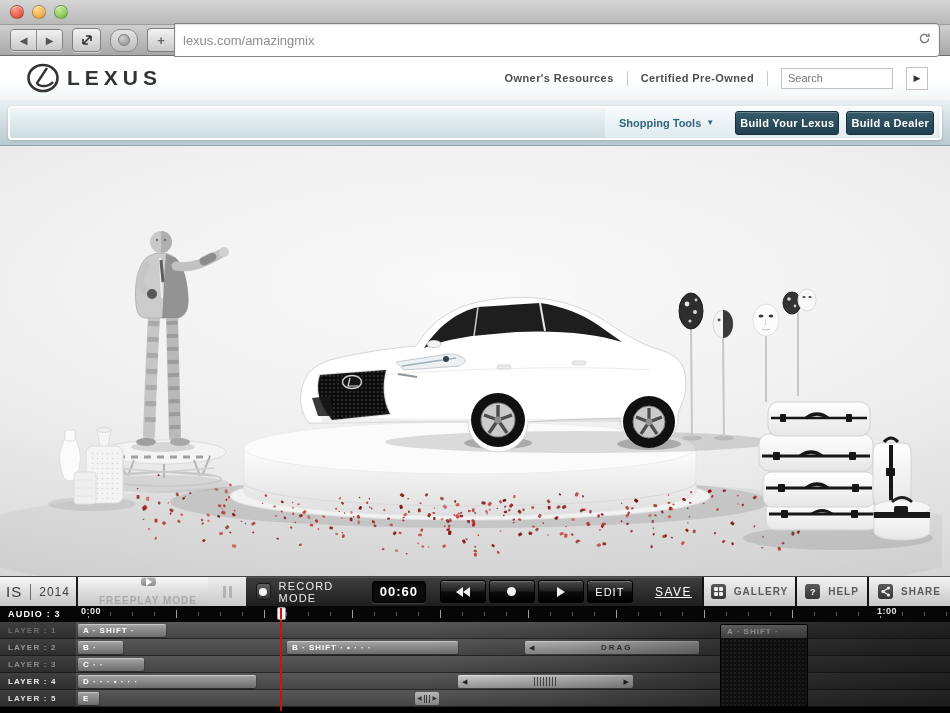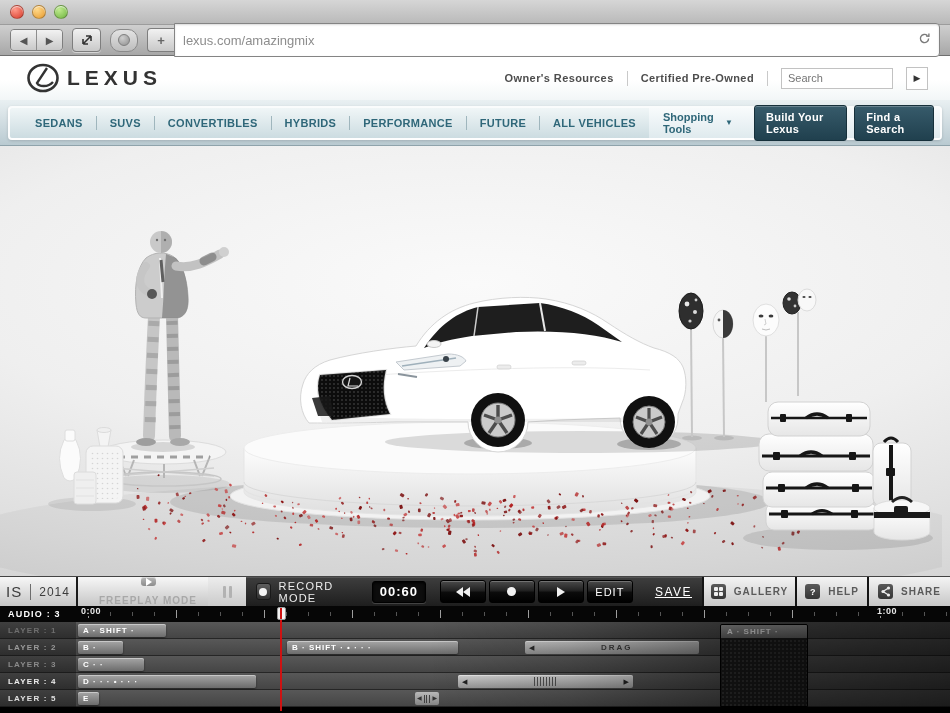--- a/index.html
+++ b/index.html
@@ -38,21 +38,21 @@
 
   
   .nav-band{height:46px;background:linear-gradient(#e9f0f2,#b9cad1);display:flex;align-items:center;padding:0 8px;box-sizing:border-box;border-bottom:1px solid #8fa3ab;}
   .nav-pill{flex:1;height:30px;border:2px solid rgba(255,255,255,.9);border-radius:4px;background:linear-gradient(#f0f6f7,#ccdce1);display:flex;align-items:center;box-shadow:0 1px 3px rgba(0,0,0,.15);}
   .nav-items{display:flex;align-items:center;padding-left:12px;}
   .nav-link{font-size:11px;font-weight:bold;color:#2f6779;padding:0 13px;letter-spacing:.3px;white-space:nowrap;}
   .nav-sep{width:1px;height:14px;background:#9fb6bd;}
   .nav-right{margin-left:auto;display:flex;align-items:center;height:100%;background:linear-gradient(#f8fbfc,#dfeaee);border-radius:0 2px 2px 0;padding:0 6px 0 14px;}
   .shopping{font-size:11px;font-weight:bold;color:#2f6779;display:flex;align-items:center;gap:5px;margin-right:14px;}
   .caret{font-size:8px;color:#2f6779;}
-  .navbtn{background:linear-gradient(#375b6b,#20404e);color:#fff;font-size:11px;font-weight:bold;border:1px solid #16303b;border-radius:3px;padding:5px 11px;margin-left:7px;letter-spacing:.3px;box-shadow:inset 0 1px 0 rgba(255,255,255,.25);}
+  .navbtn{background:linear-gradient(#375b6b,#20404e);color:#fff;font-size:11px;font-weight:bold;border:1px solid #16303b;border-radius:3px;padding:5px 4px;margin-left:7px;letter-spacing:.3px;box-shadow:inset 0 1px 0 rgba(255,255,255,.25);}
 
   
   .stage{height:430px;position:relative;overflow:hidden;
     background:radial-gradient(ellipse 120% 90% at 50% 32%,#fafafa 0%,#efefef 45%,#dedede 75%,#cccccc 100%);}
   .stage svg{position:absolute;inset:0;}
 
   
   .controlbar{height:30px;display:flex;background:#222;border-top:1px solid #444;box-sizing:border-box;}
   .cb-light{background:linear-gradient(#f7f7f7,#c6c6c6);display:flex;align-items:center;}
   .cb-model{width:78px;justify-content:center;gap:8px;border-right:2px solid #1b1b1b;box-sizing:border-box;}
@@ -177,42 +177,27 @@
         <span class="hdr-div"></span>
         <span class="hdr-link">Certified Pre-Owned</span>
         <span class="hdr-div"></span>
         <input class="search-box" placeholder="Search" style="">
         <span class="search-go">▶</span>
       </div>
     </div>
 
     <div class="nav-band">
       <div class="nav-pill">
-        <div class="nav-items">
-          <span class="nav-link">SEDANS</span>
-            <span class="nav-sep"></span>
-          <span class="nav-link">SUVS</span>
-            <span class="nav-sep"></span>
-          <span class="nav-link">CONVERTIBLES</span>
-            <span class="nav-sep"></span>
-          <span class="nav-link">HYBRIDS</span>
-            <span class="nav-sep"></span>
-          <span class="nav-link">PERFORMANCE</span>
-            <span class="nav-sep"></span>
-          <span class="nav-link">FUTURE</span>
-            <span class="nav-sep"></span>
-          <span class="nav-link">ALL VEHICLES</span>
-        </div>
         <div class="nav-right">
           <span class="shopping">
               <span>Shopping Tools</span>
               <span class="caret">▼</span>
             </span>
           <span class="navbtn">Build Your Lexus</span>
-          <span class="navbtn">Find a Search</span>
+          <span class="navbtn">Build a Dealer</span>
         </div>
       </div>
     </div>
 
     <div class="stage">
       <svg viewBox="0 0 942 430" width="942" height="430">
         <defs>
           <linearGradient id="lg" x1="0" y1="0" x2="0" y2="1">
             <stop offset="0" stop-color="#ffffff"></stop>
               <stop offset="1" stop-color="#e6e6e6"></stop>

